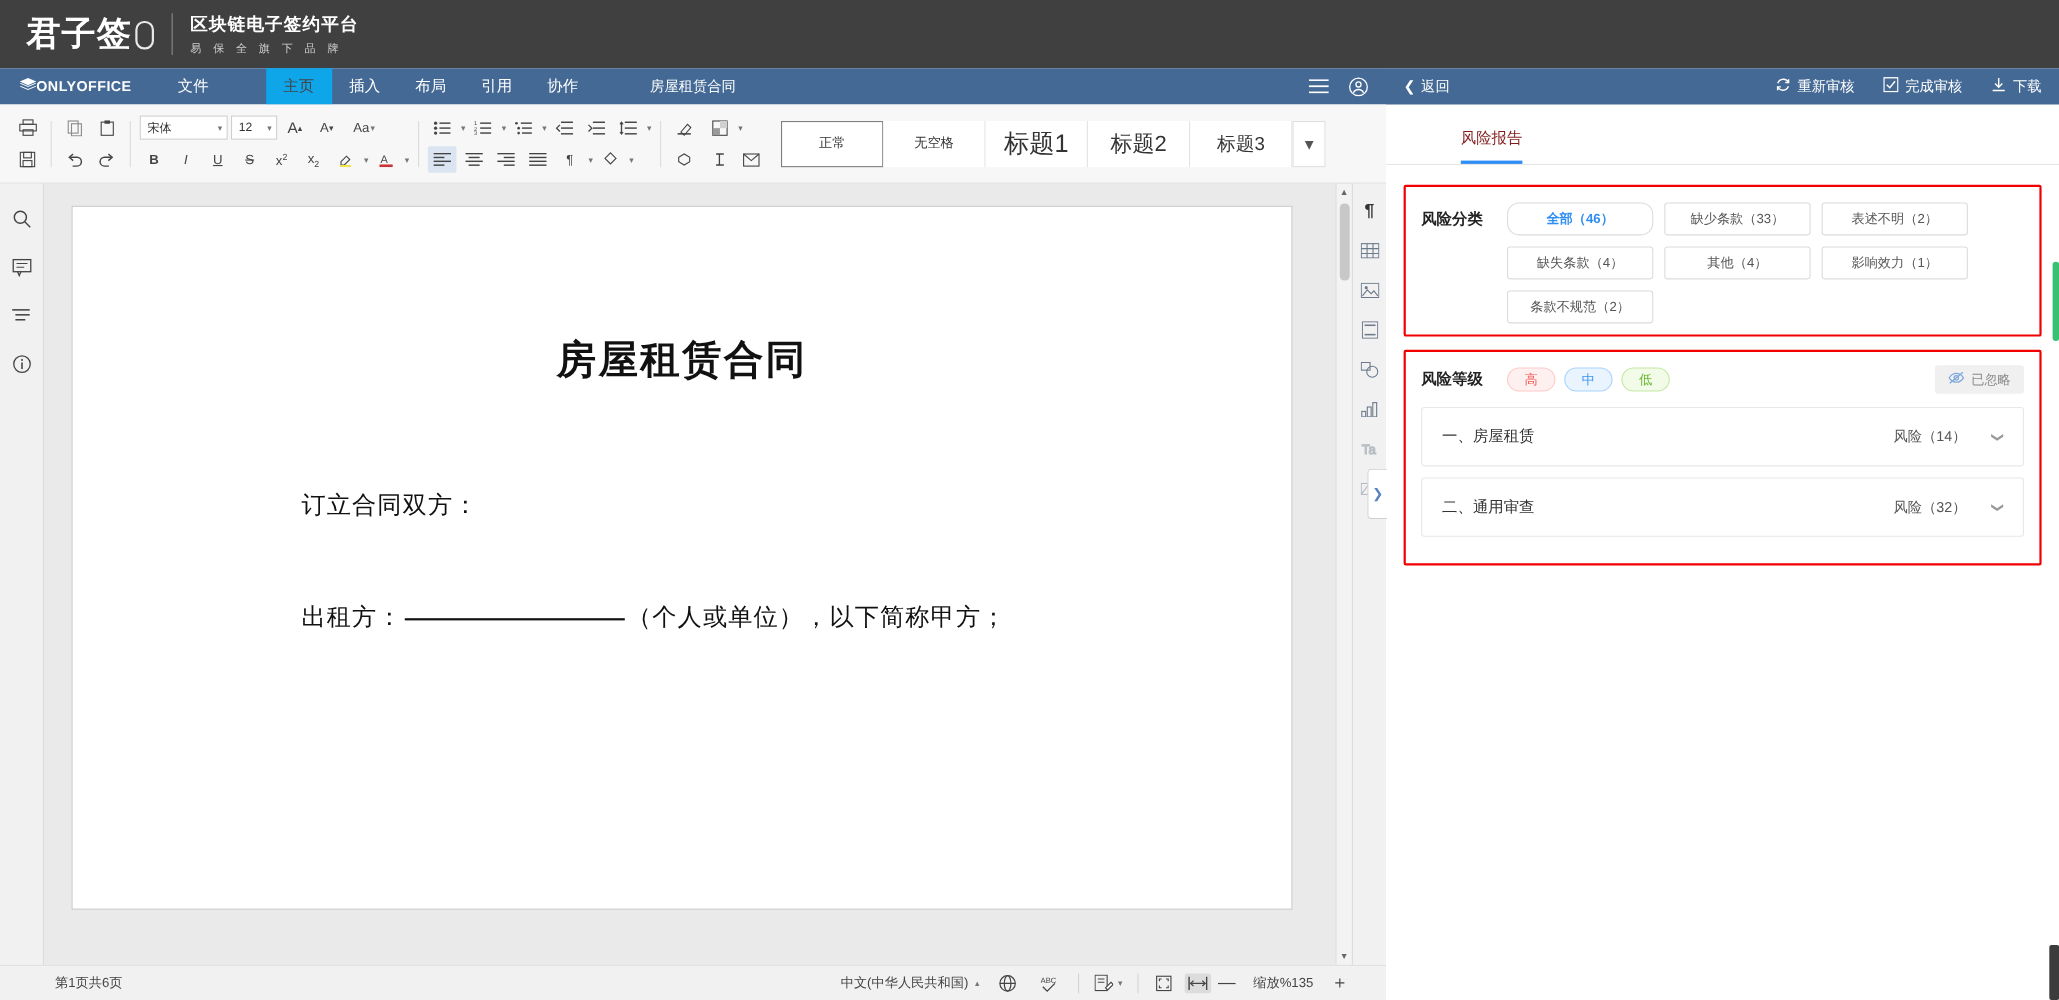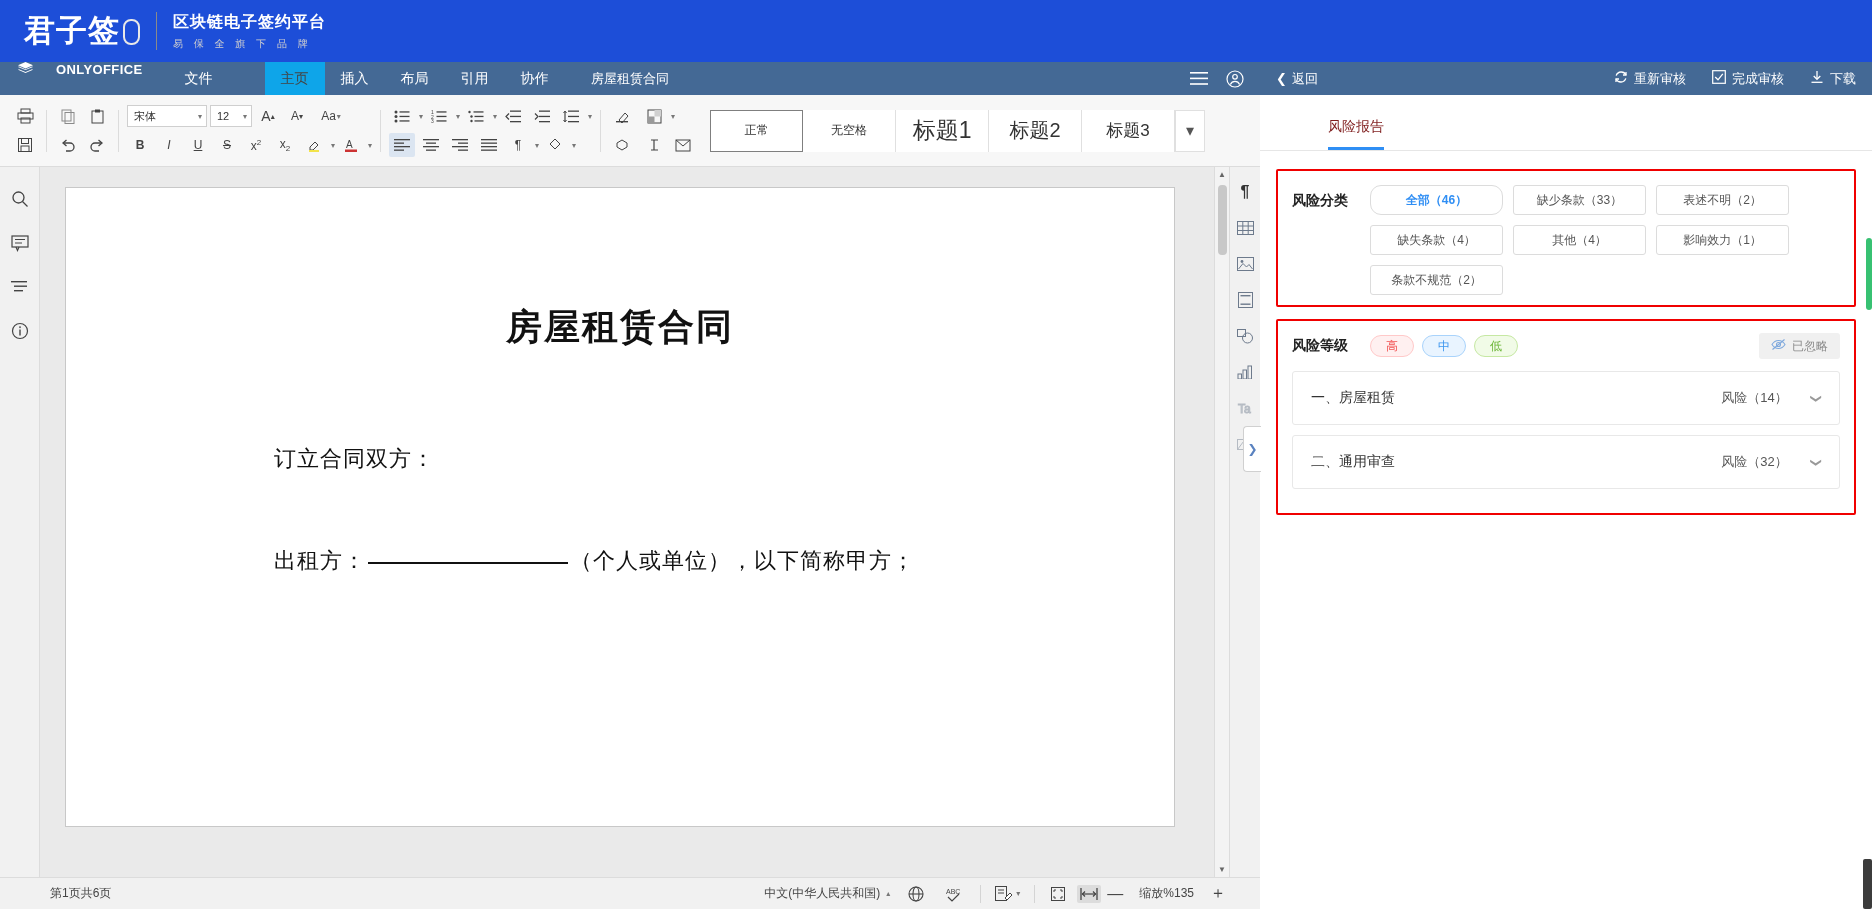--- a/index.html
+++ b/index.html
@@ -5,21 +5,21 @@
   * { box-sizing: border-box; margin: 0; padding: 0; }
   html, body {
     width: 1872px; height: 909px;
     font-family: "Liberation Sans", "DejaVu Sans", sans-serif;
     overflow: hidden;
     background: #f1f1f1;
   }
 
   
   .brandbar {
-    height: 62px; background: #1d4ed8;
+    height: 62px; background: #404040;
     display: flex; align-items: center; padding-left: 24px;
   }
   .brand-logo {
     font-family: "DejaVu Serif", serif;
     font-size: 31px; font-weight: bold; color: #ffffff;
     letter-spacing: 1px;
   }
   .brand-seal {
     display: inline-block; width: 17px; height: 26px;
     border: 2px solid #e8e8e8; border-radius: 8px;
@@ -36,21 +36,21 @@
   .shell { display: flex; height: 847px; }
   .editor-pane { width: 1260px; display: flex; flex-direction: column; background: #f5f5f5; }
   .review-pane { width: 612px; background: #ffffff; display: flex; flex-direction: column; }
 
   
   .oo-header {
     height: 33px; background: #446995; display: flex; align-items: stretch;
     position: relative; color: #fff;
   }
   .oo-logo {
-    display: flex; align-items: flex-start; gap: 23px;
+    display: flex; align-items: center; gap: 0;
     padding: 0 14px 0 18px; font-size: 13px; font-weight: bold; letter-spacing: .4px;
   }
   .oo-tabs { display: flex; align-items: stretch; margin-left: 12px; }
   .oo-tab {
     display: flex; align-items: center; padding: 0 16px;
     font-size: 14px; color: #ffffff; cursor: pointer;
   }
   .oo-tab.active { background: #0ea5e9; color: #444444; margin-left: 36px; }
   .oo-doctitle {
     position: absolute; left: 0; right: 0; top: 0; bottom: 0;

